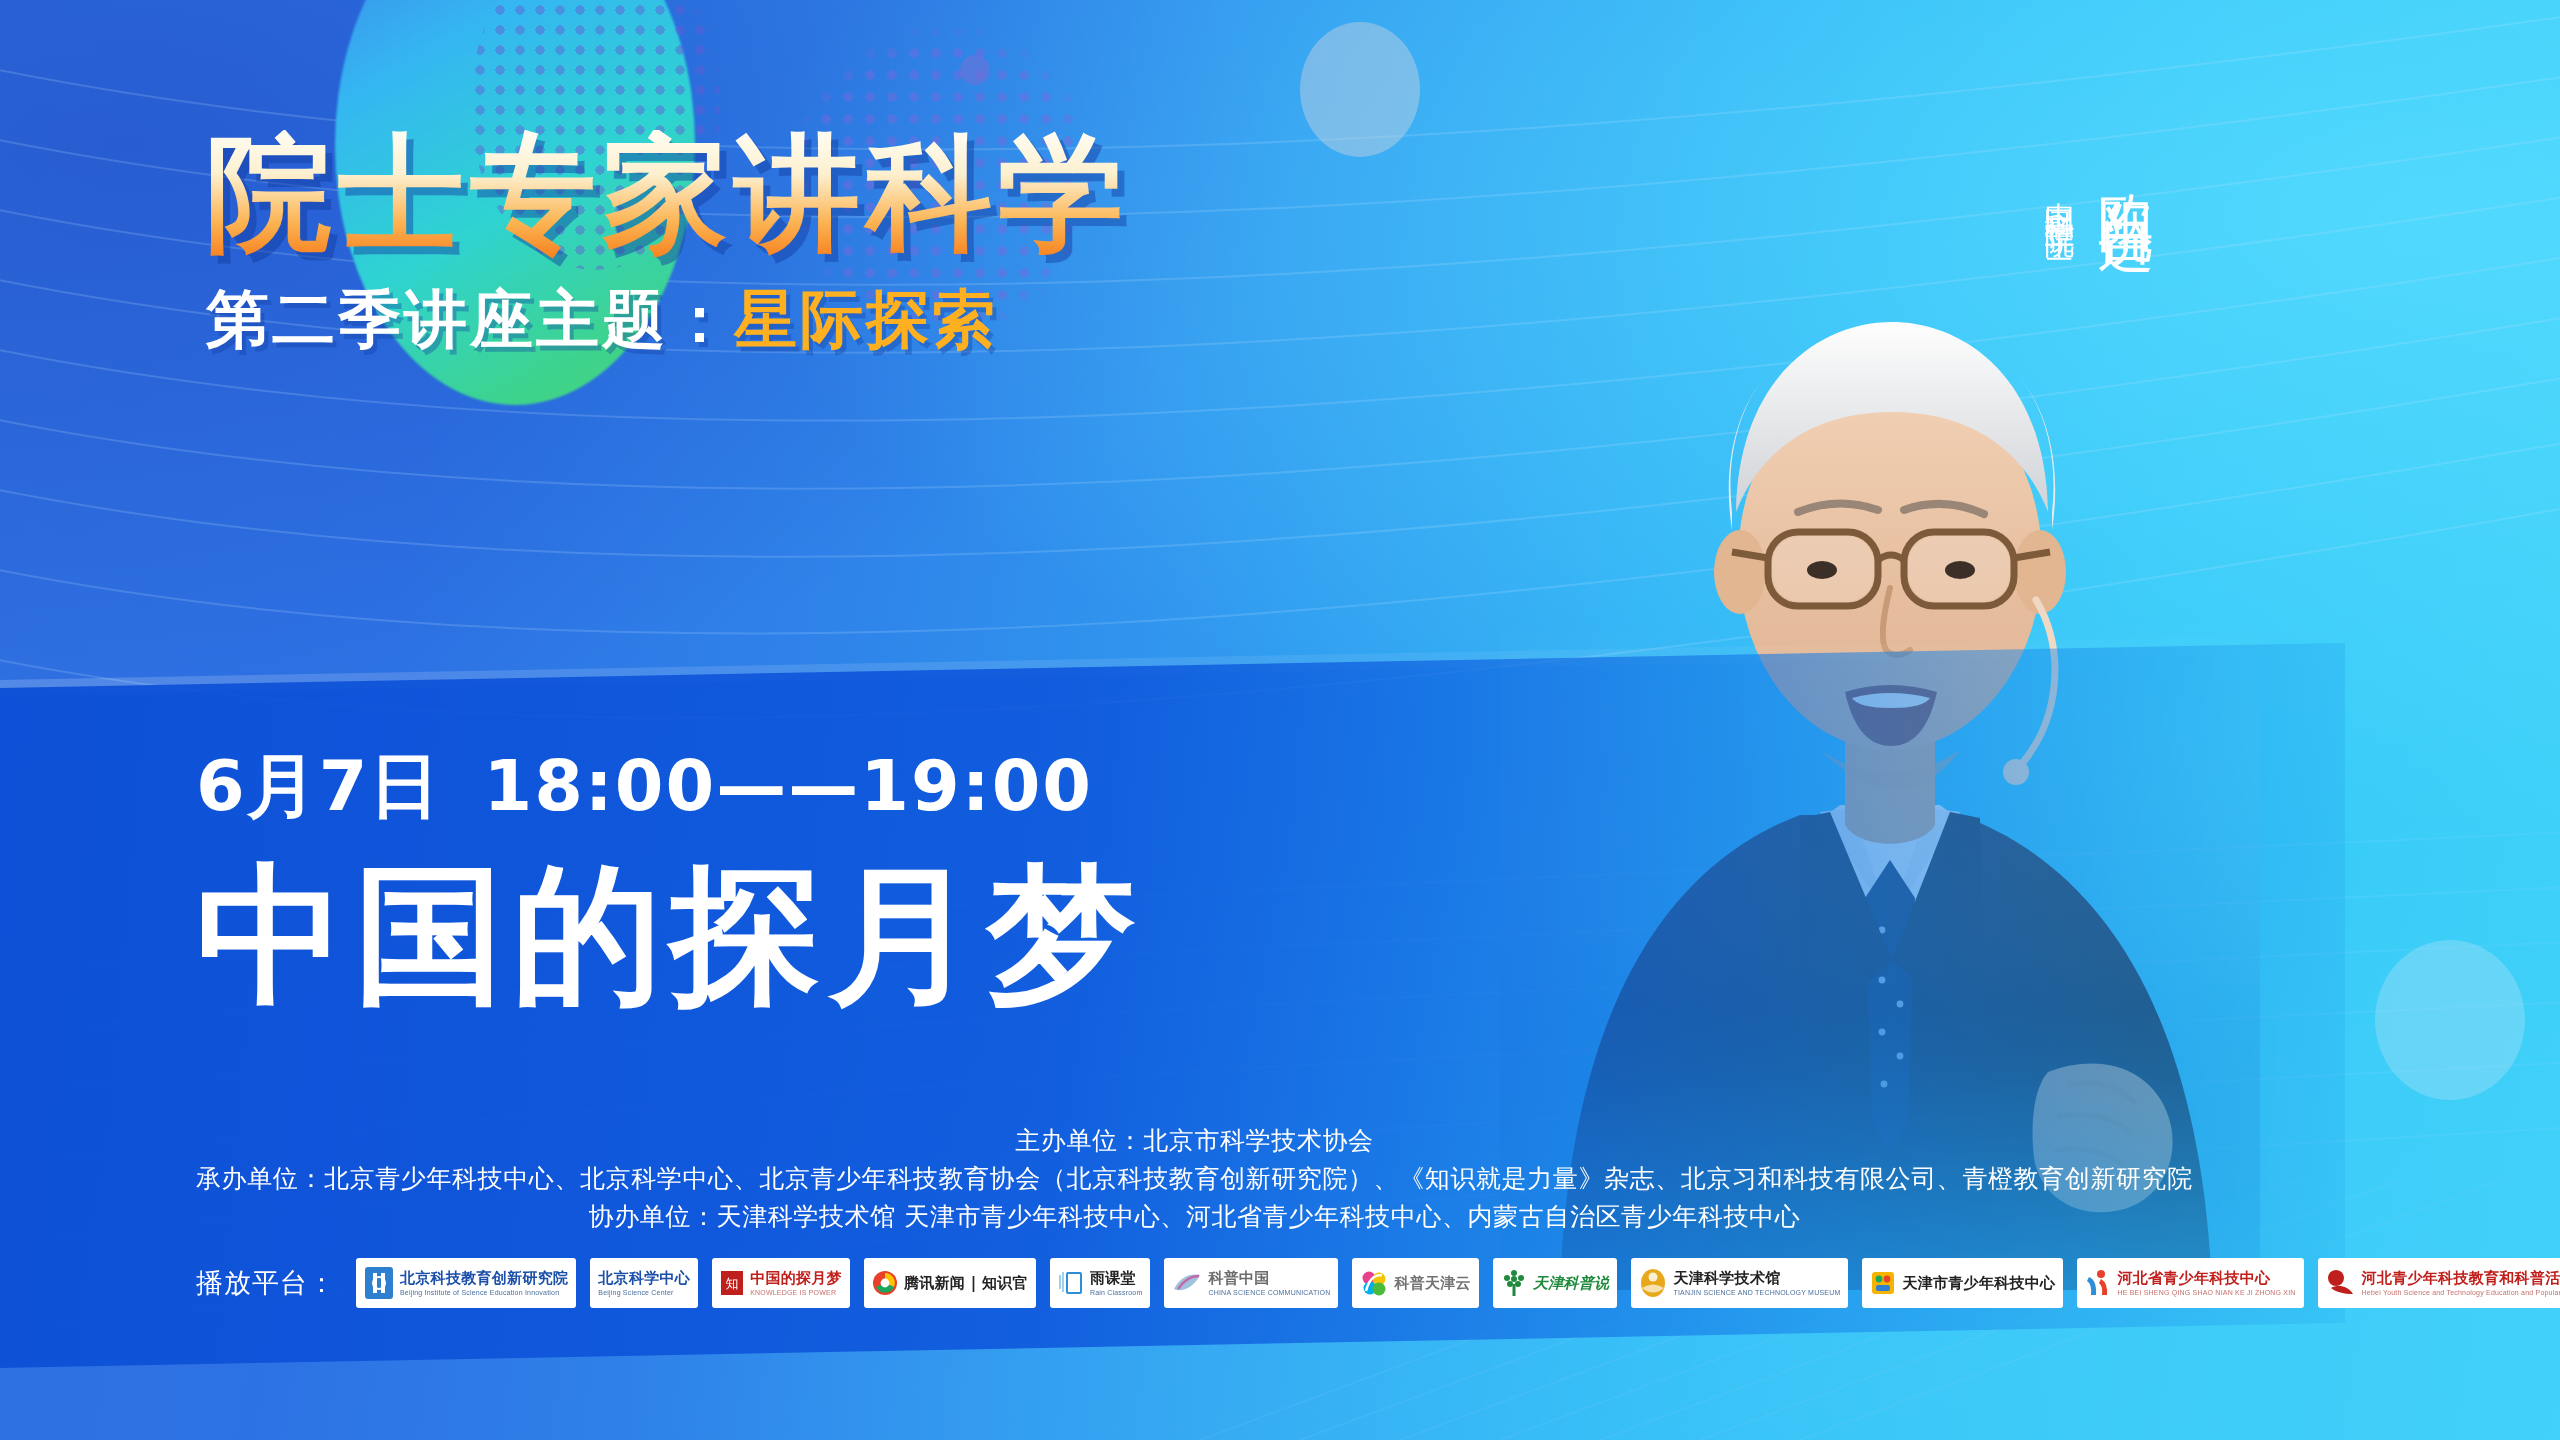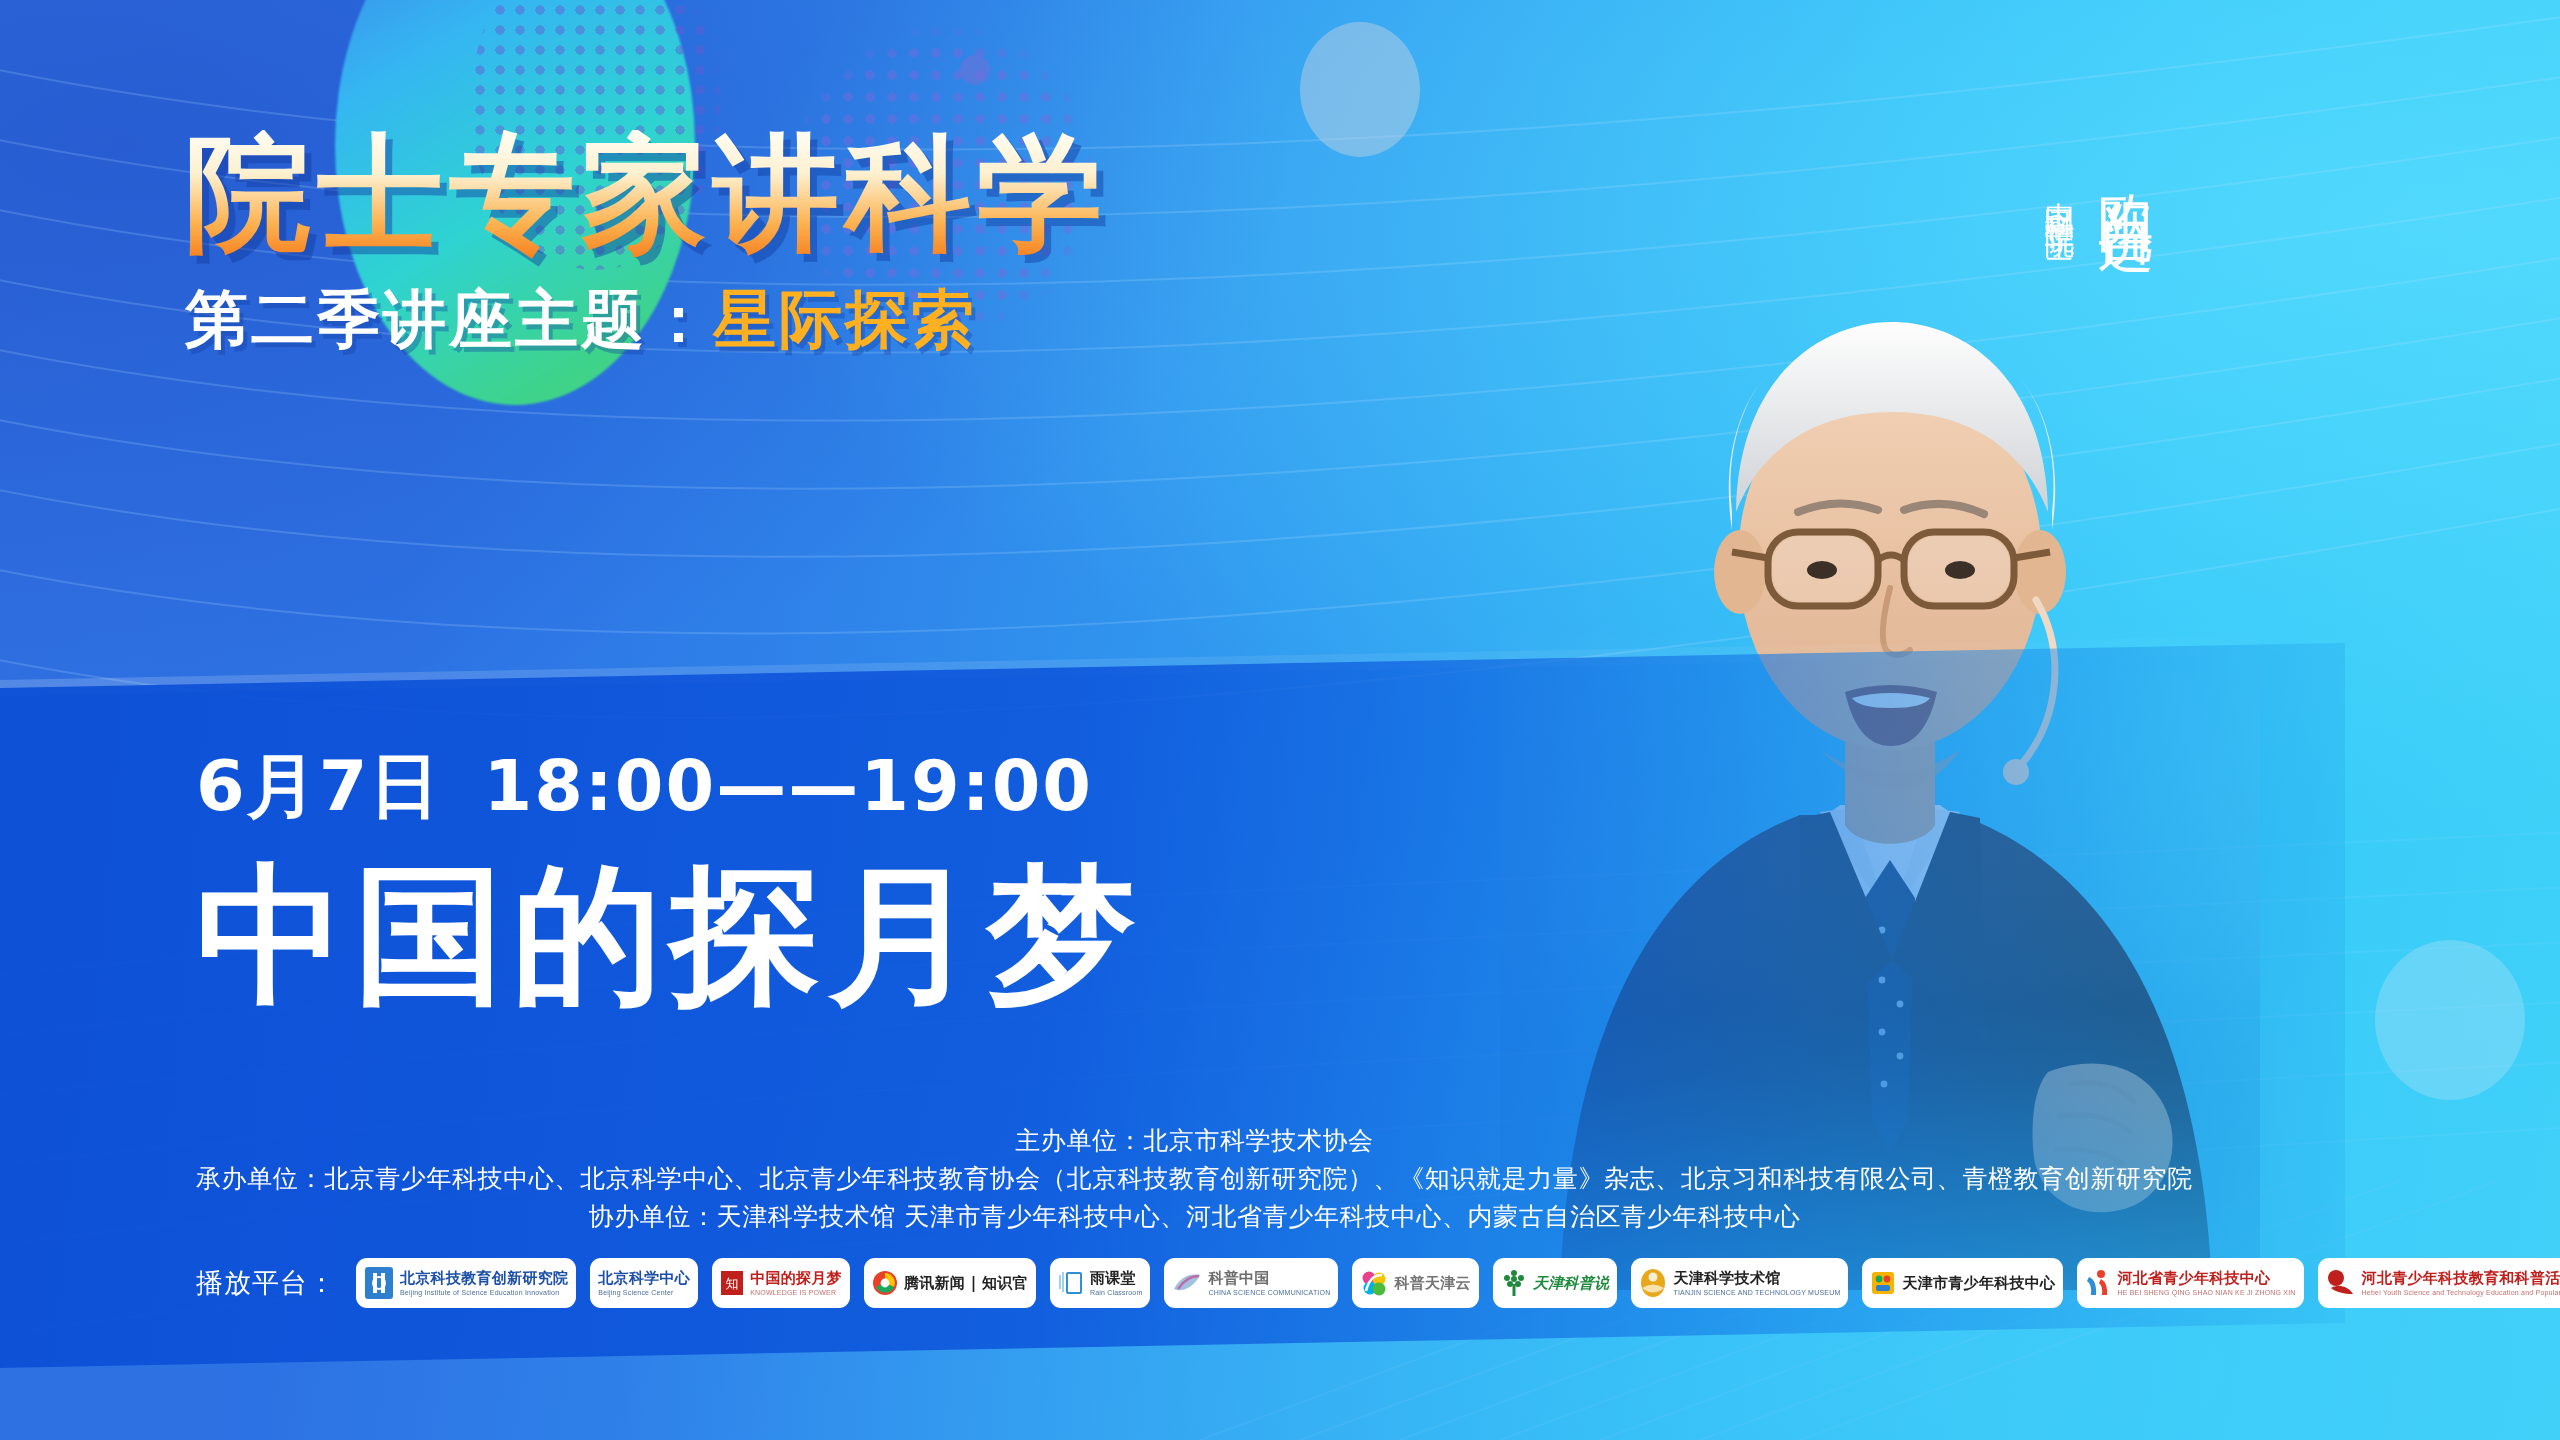--- a/index.html
+++ b/index.html
@@ -86,21 +86,21 @@
     transform-origin:left top;
     pointer-events:none;
   }
   .band-top-accent{
     position:absolute;left:0;top:680px;width:2350px;height:16px;
     background:linear-gradient(95deg, rgba(255,255,255,.18), rgba(255,255,255,0));
     transform:skewY(-1.1deg);transform-origin:left top;pointer-events:none;
   }
 
   
-  .header{position:absolute;left:185px;top:130px;width:1120px;}
+  .header{position:absolute;left:206px;top:130px;width:1120px;}
   .main-title{
     font-size:126px;line-height:1.02;font-weight:bold;letter-spacing:6px;
     background:linear-gradient(180deg,#fffdf4 0%,#fdf0cf 34%,#fcb352 72%,#f7801f 100%);
     -webkit-background-clip:text;background-clip:text;
     color:transparent;-webkit-text-fill-color:transparent;
     filter:drop-shadow(7px 8px 0 rgba(18,60,160,.45));
     white-space:nowrap;
     font-family:"DejaVu Sans","Liberation Sans",sans-serif;
   }
   .sub-line{
@@ -149,21 +149,21 @@
     font-family:"DejaVu Sans","Liberation Sans",sans-serif;
   }
 
   
   .platform{position:absolute;left:196px;top:1258px;display:flex;align-items:center;gap:14px;}
   .platform-label{
     color:#fff;font-size:27px;letter-spacing:1px;font-weight:500;white-space:nowrap;margin-right:6px;
     font-family:"DejaVu Sans","Liberation Sans",sans-serif;
   }
   .logo{
-    height:50px;background:#ffffff;border-radius:11px;
+    height:50px;background:#ffffff;border-radius:3px;
     display:flex;align-items:center;justify-content:flex-end;gap:6px;
     padding:0 8px;overflow:hidden;
   }
   .logo .mark{flex:0 0 auto;display:block;}
   .logo .txt{display:flex;flex-direction:column;justify-content:center;line-height:1;}
   .logo .cn{font-size:15px;font-weight:bold;color:#1b4fa8;white-space:nowrap;letter-spacing:.3px;
     font-family:"DejaVu Sans","Liberation Sans",sans-serif;}
   .logo .en{font-size:7px;color:#4a6e9e;white-space:nowrap;margin-top:3px;letter-spacing:.2px;
     font-family:"Liberation Sans",sans-serif;}
   .logo.l-red .cn{color:#c0201c;}

